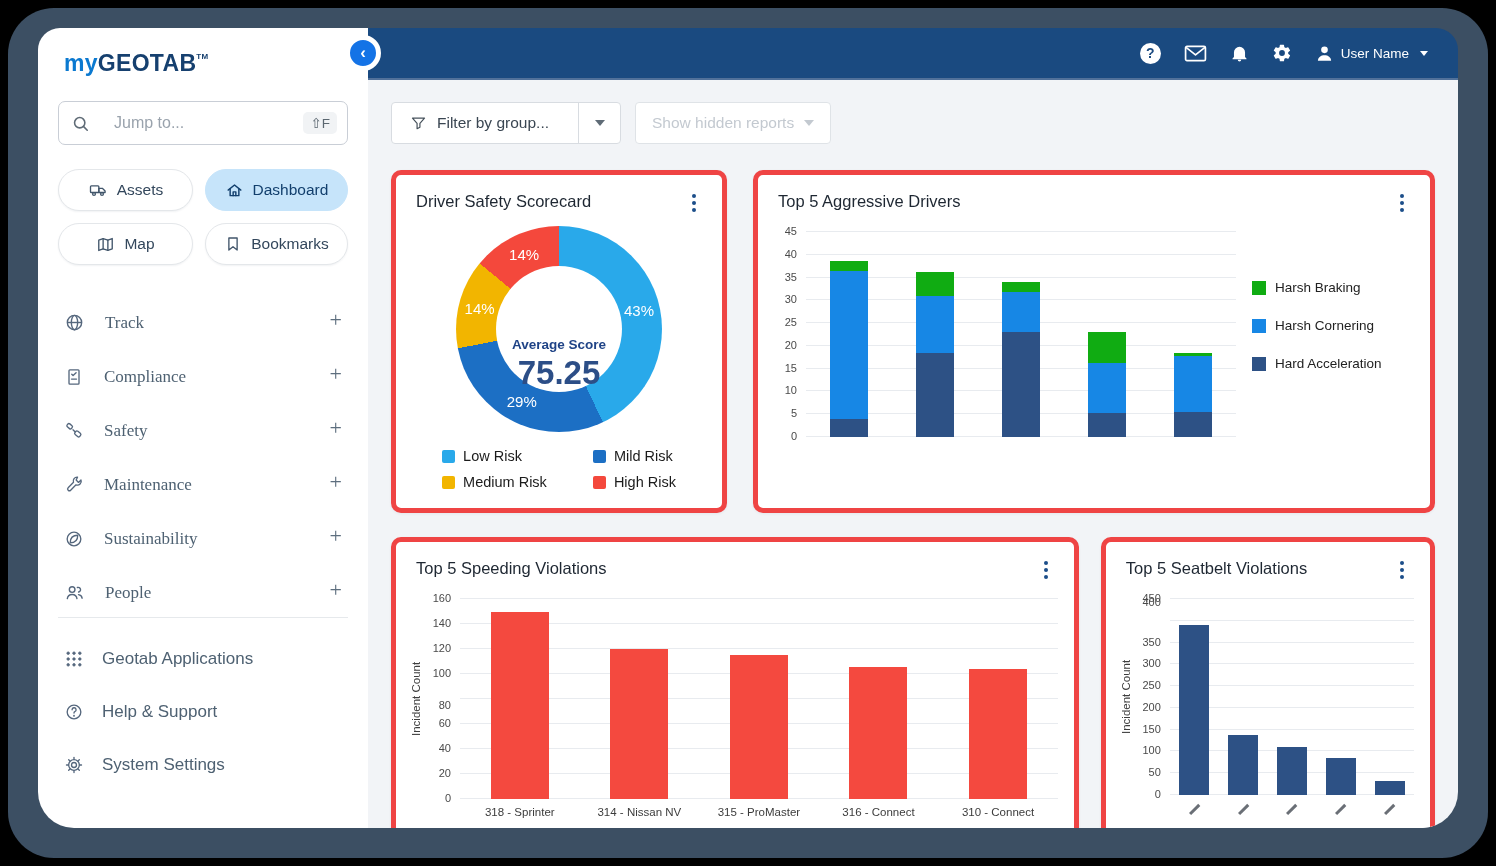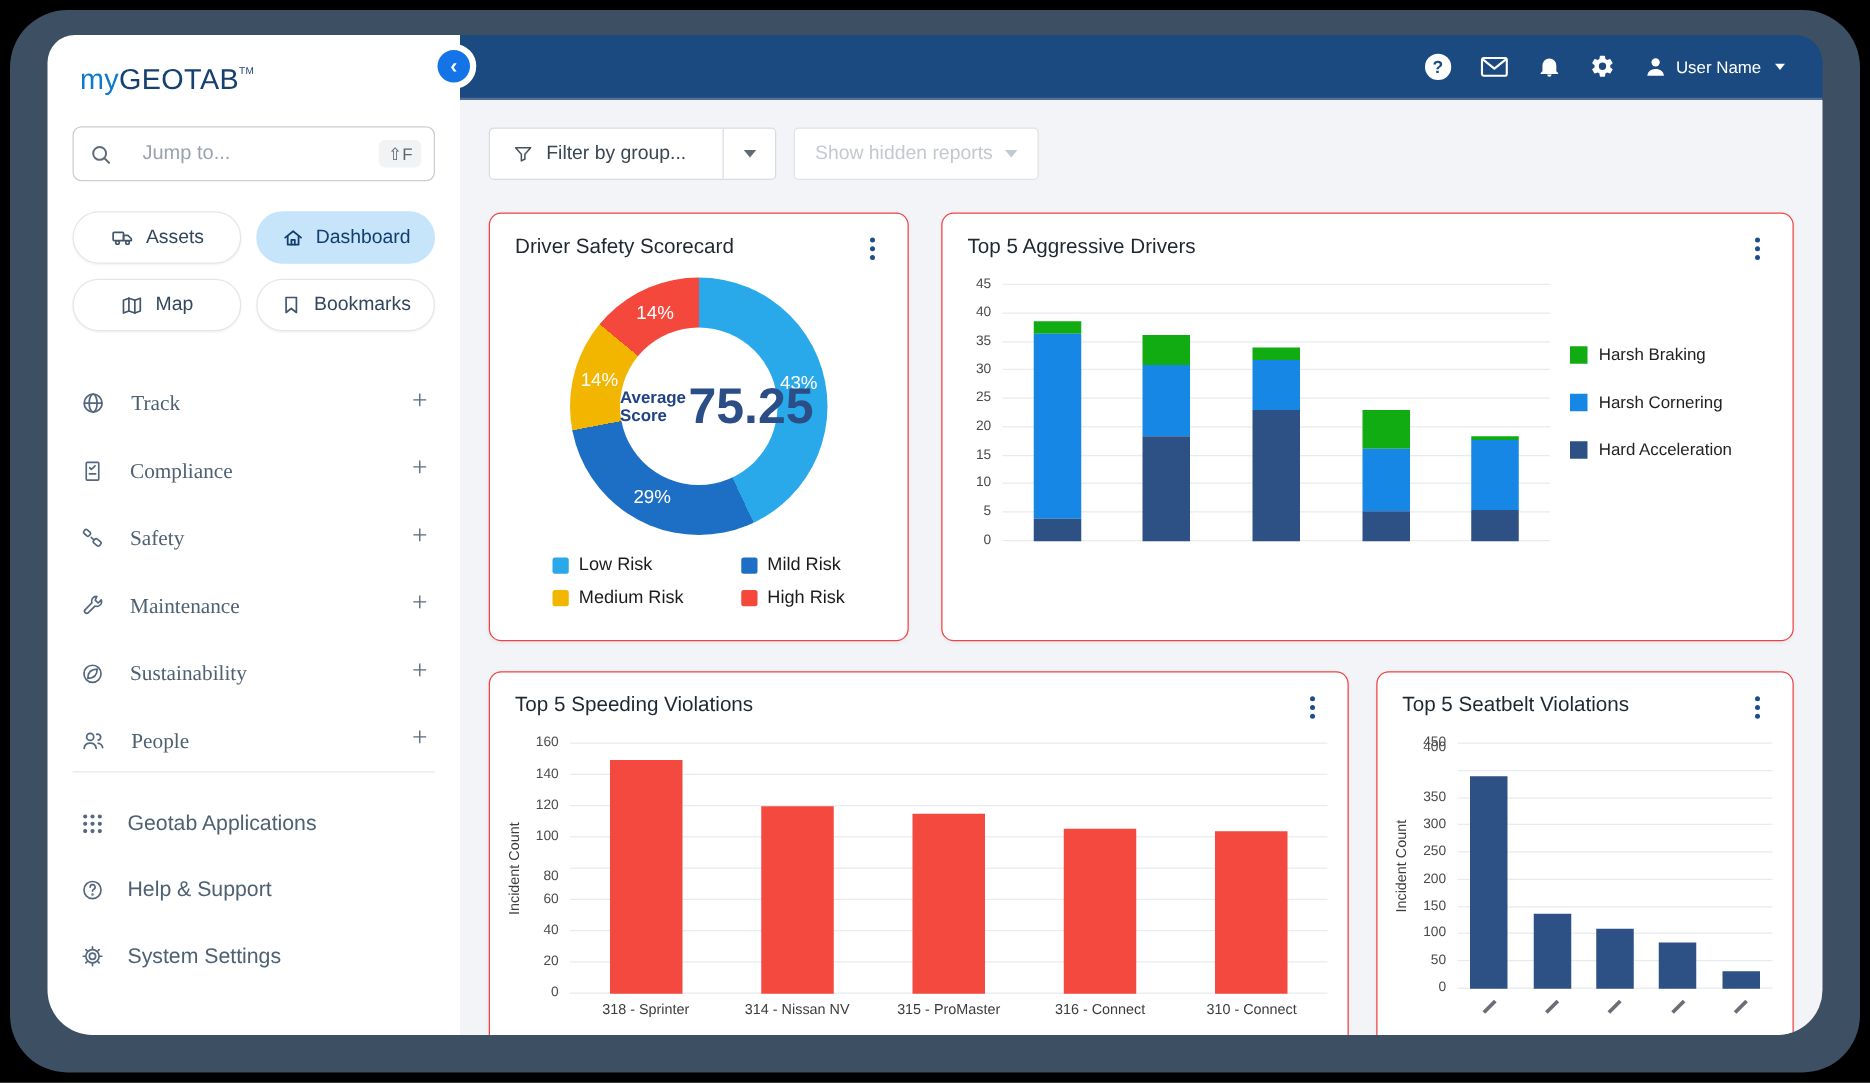--- a/index.html
+++ b/index.html
@@ -2,21 +2,21 @@
 <html><head>
 <meta charset="utf-8">
 <style>
   * { margin:0; padding:0; box-sizing:border-box; }
   html,body { width:1496px; height:866px; background:#000; font-family:"Liberation Sans", sans-serif; overflow:hidden; }
   .frame { position:absolute; inset:8px; background:#3C4F63; border-radius:46px; }
   .app { position:absolute; top:20px; left:30px; right:30px; bottom:30px; display:flex; }
 
   
   .sidebar { width:330px; background:#fff; border-radius:22px 0 0 36px; display:flex; flex-direction:column; position:relative; z-index:2; }
-  .logo-row { padding:22px 26px 4px; font-size:23px; font-weight:normal; letter-spacing:.3px; }
+  .logo-row { padding:22px 26px 4px; font-size:23px; font-weight:bold; letter-spacing:.3px; }
   .logo-my { color:#0B79D0; }
   .logo-geotab { color:#16406F; }
   .logo-tm { font-size:8px; color:#16406F; vertical-align:top; position:relative; top:2px; }
   .jump-box { margin:20px 20px 24px; height:44px; border:1px solid #C9CED6; border-radius:7px; display:flex; align-items:center; padding:0 10px 0 12px; gap:24px; background:#fff; }
   .jump-input { flex:1; border:none; outline:none; font-size:16px; color:#3c4a57; min-width:0; background:transparent; font-family:"Liberation Sans", sans-serif; }
   .jump-input::placeholder { color:#9AA3AD; }
   .kbd-badge { background:#F1F3F5; color:#5B6770; font-size:13.5px; padding:3px 7px; border-radius:5px; white-space:nowrap; }
   .quick-grid { display:grid; grid-template-columns:1fr 1.06fr; gap:12px; padding:0 20px; }
   .pill { height:42px; border:1px solid #E4E7EA; border-radius:21px; background:#fff; display:flex; align-items:center; justify-content:center; gap:9px; font-size:15.5px; color:#33475C; box-shadow:0 1px 2px rgba(20,40,70,.06); cursor:pointer; }
   .pill svg { stroke:#42566B; }
@@ -50,36 +50,36 @@
   .filter-split { display:flex; background:#fff; border:1px solid #D8DCE1; border-radius:4px; overflow:hidden; cursor:pointer; }
   .filter-main { display:flex; align-items:center; gap:10px; padding:0 18px; font-size:15.5px; color:#3A4652; width:186px; }
   .filter-caret { width:42px; border-left:1px solid #D8DCE1; display:flex; align-items:center; justify-content:center; }
   .caret-gray { width:0; height:0; border-left:5px solid transparent; border-right:5px solid transparent; border-top:6px solid #5F6B76; }
   .hidden-btn { display:flex; align-items:center; gap:10px; padding:0 16px; background:#fff; border:1px solid #DFE3E7; border-radius:4px; font-size:15.5px; color:#C3C9D0; cursor:default; }
   .caret-light { width:0; height:0; border-left:5px solid transparent; border-right:5px solid transparent; border-top:6px solid #C3C9D0; }
 
   
   .row1 { display:flex; gap:26px; margin-bottom:24px; }
   .row2 { display:flex; gap:22px; }
-  .card { background:#fff; border:1px solid #ef4444; border-radius:10px; box-shadow:0 1px 3px rgba(20,40,70,.06); }
+  .card { background:#fff; border:5px solid #ef4444; border-radius:10px; box-shadow:0 1px 3px rgba(20,40,70,.06); }
   .card-head { display:flex; justify-content:space-between; align-items:flex-start; padding:17px 20px 4px; }
   .card-title { font-size:16.5px; color:#1E2732; }
   .kebab { display:flex; flex-direction:column; gap:3px; padding:2px 6px; cursor:pointer; }
   .kebab i { width:4px; height:4px; border-radius:50%; background:#1C4E8A; }
   .card-scorecard { width:336px; height:343px; }
   .card-aggressive { flex:1; height:343px; min-width:0; }
   .card-speeding { width:700px; height:345px; }
   .card-seatbelt { width:340px; height:345px; }
 
   
   .donut-wrap { position:relative; width:206px; height:206px; margin:8px auto 16px; }
   .donut-ring { position:absolute; inset:0; border-radius:50%; }
-  .donut-hole { position:absolute; inset:40px; border-radius:50%; background:#fff; display:flex; flex-direction:row; align-items:center; justify-content:flex-start; gap:2px; }
+  .donut-hole { position:absolute; inset:40px; border-radius:50%; background:#fff; display:flex; flex-direction:column; align-items:center; justify-content:flex-end; gap:2px; }
   .donut-center-title { font-size:13.5px; font-weight:bold; color:#1F4386; }
-  .donut-center-value { font-size:40px; font-weight:bold; color:#2C4E87; }
+  .donut-center-value { font-size:33px; font-weight:bold; color:#2C4E87; }
   .donut-lab { position:absolute; width:40px; text-align:center; color:#fff; font-size:15px; }
   .donut-legend { display:grid; grid-template-columns:auto auto; column-gap:46px; row-gap:10px; width:fit-content; margin:0 auto; }
   .donut-legend .lg-item { display:flex; align-items:center; gap:8px; font-size:14.5px; color:#1b1b1b; }
   .donut-legend .lg-sw { width:13px; height:13px; border-radius:2px; }
 
   
   .bc { display:flex; align-items:flex-start; padding:14px 16px 0 12px; }
   .bc-ylab { writing-mode:vertical-rl; transform:rotate(180deg); font-size:11.5px; color:#3D3D3D; display:flex; align-items:center; justify-content:center; width:16px; }
   .bc-yticks { position:relative; width:36px; font-size:11px; color:#4A4A4A; flex:none; }
   .bc-yticks span { position:absolute; right:9px; }

